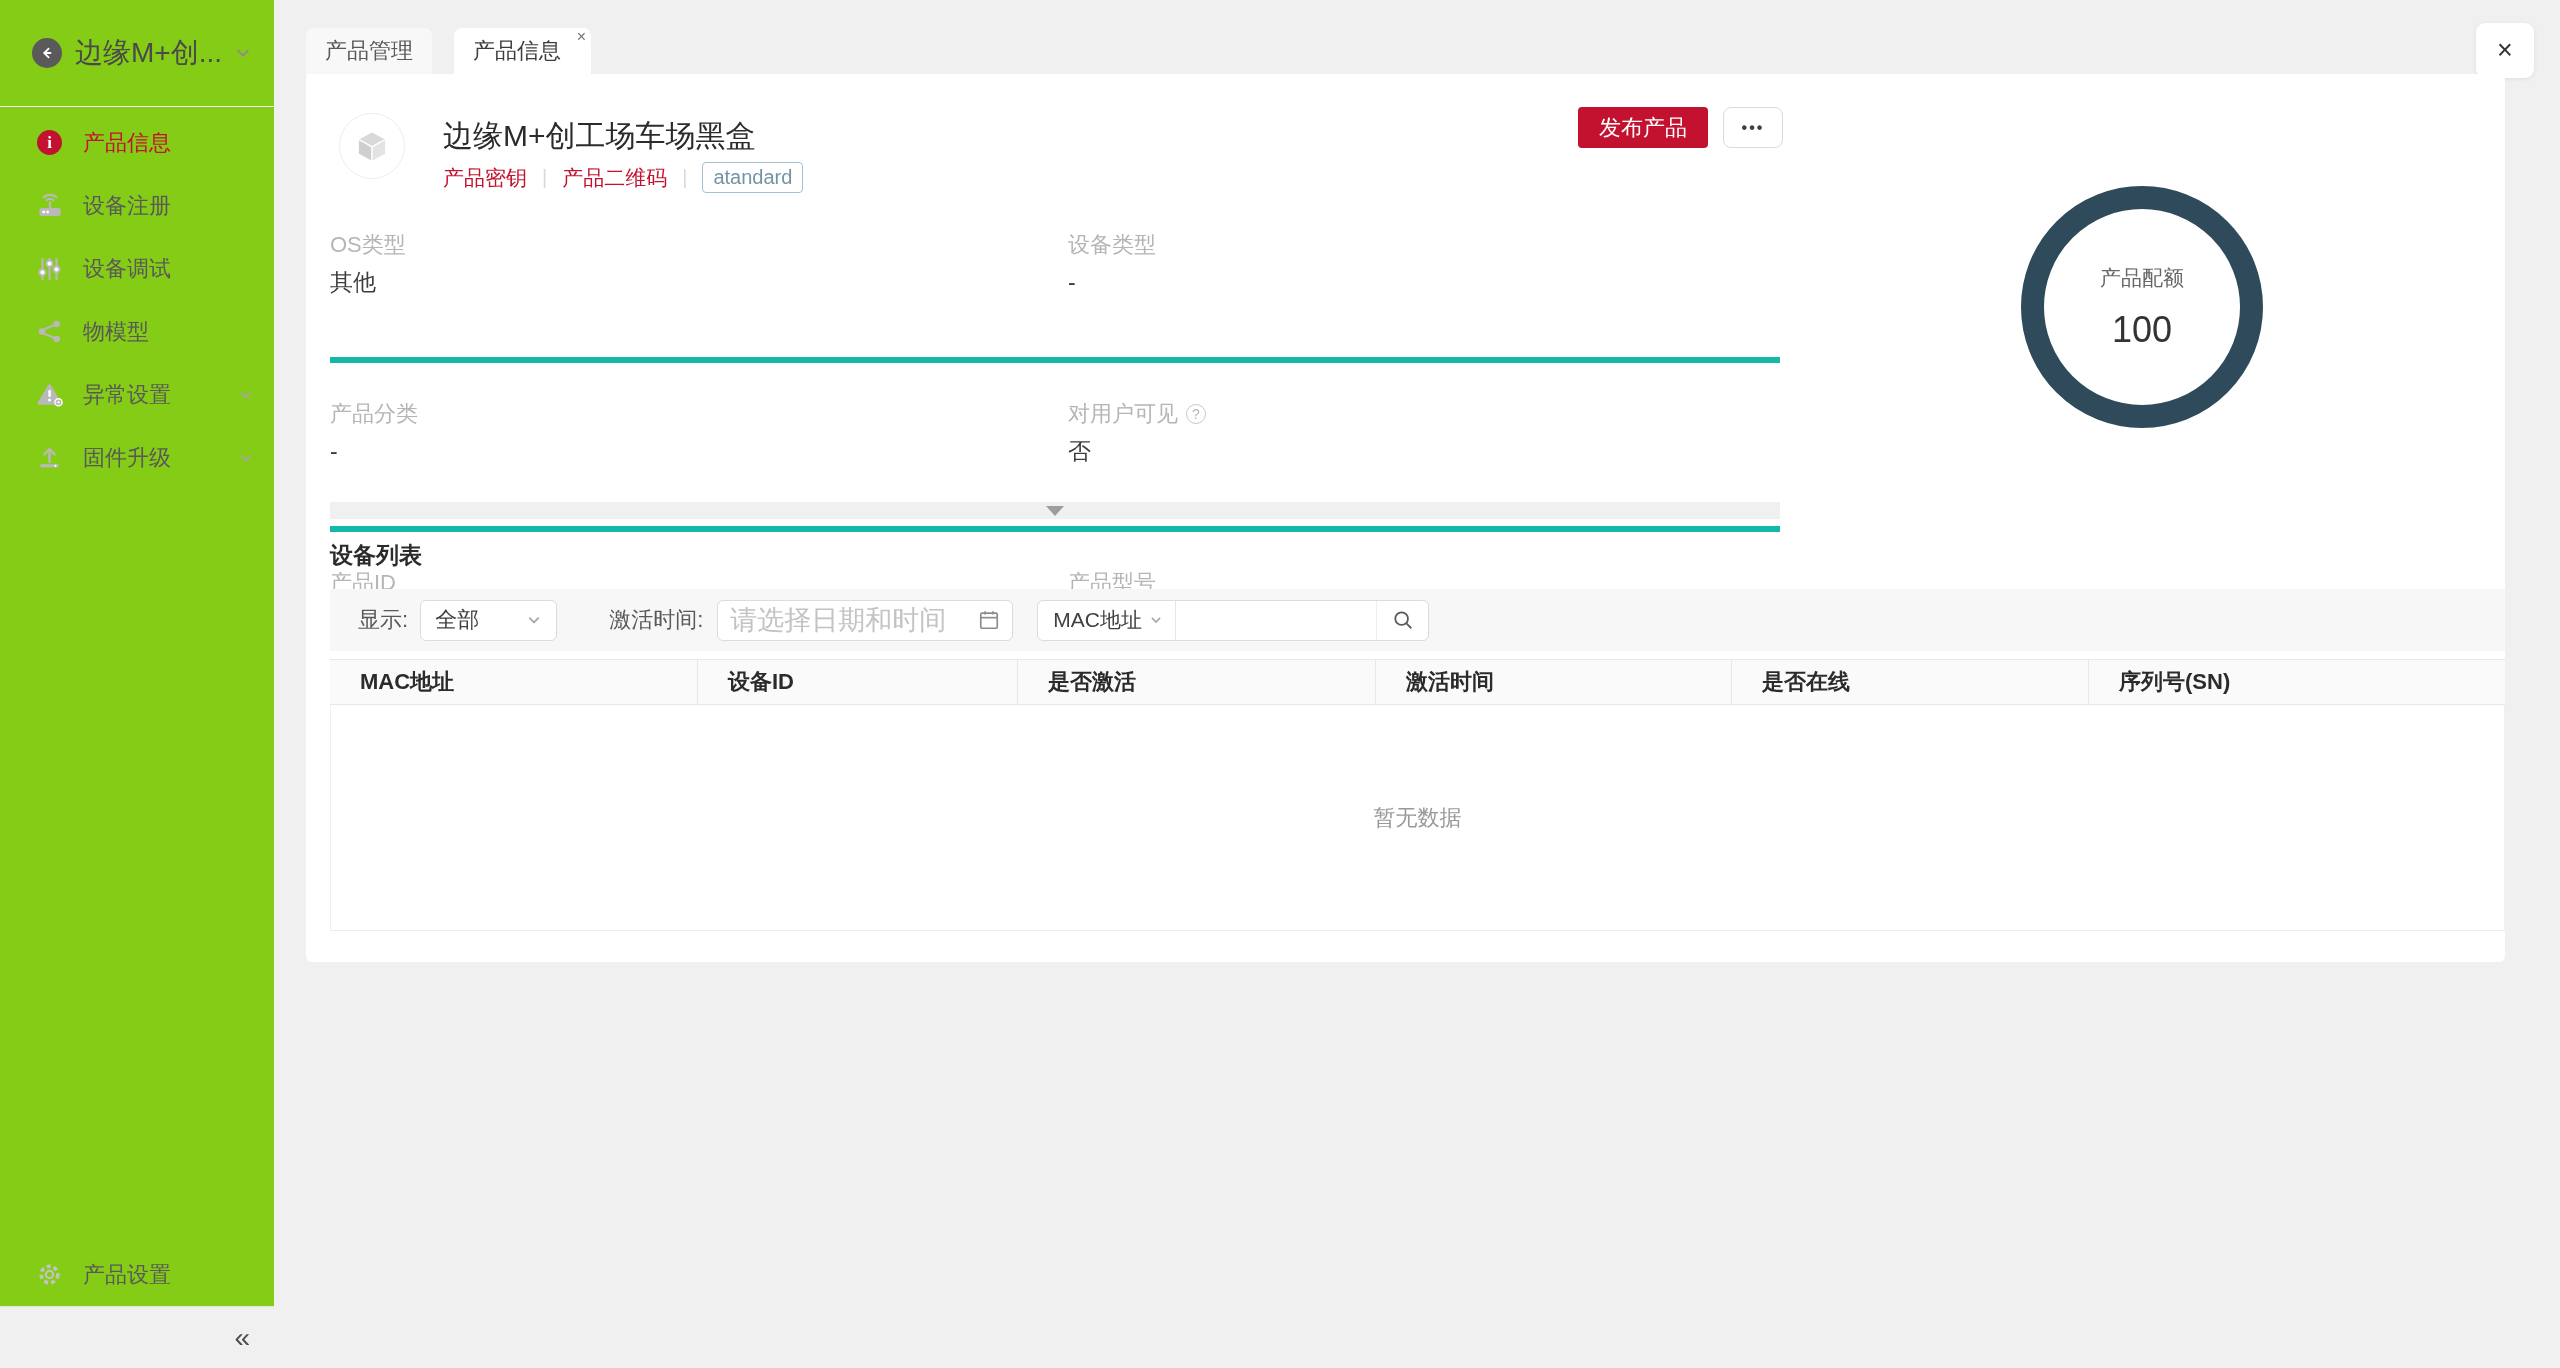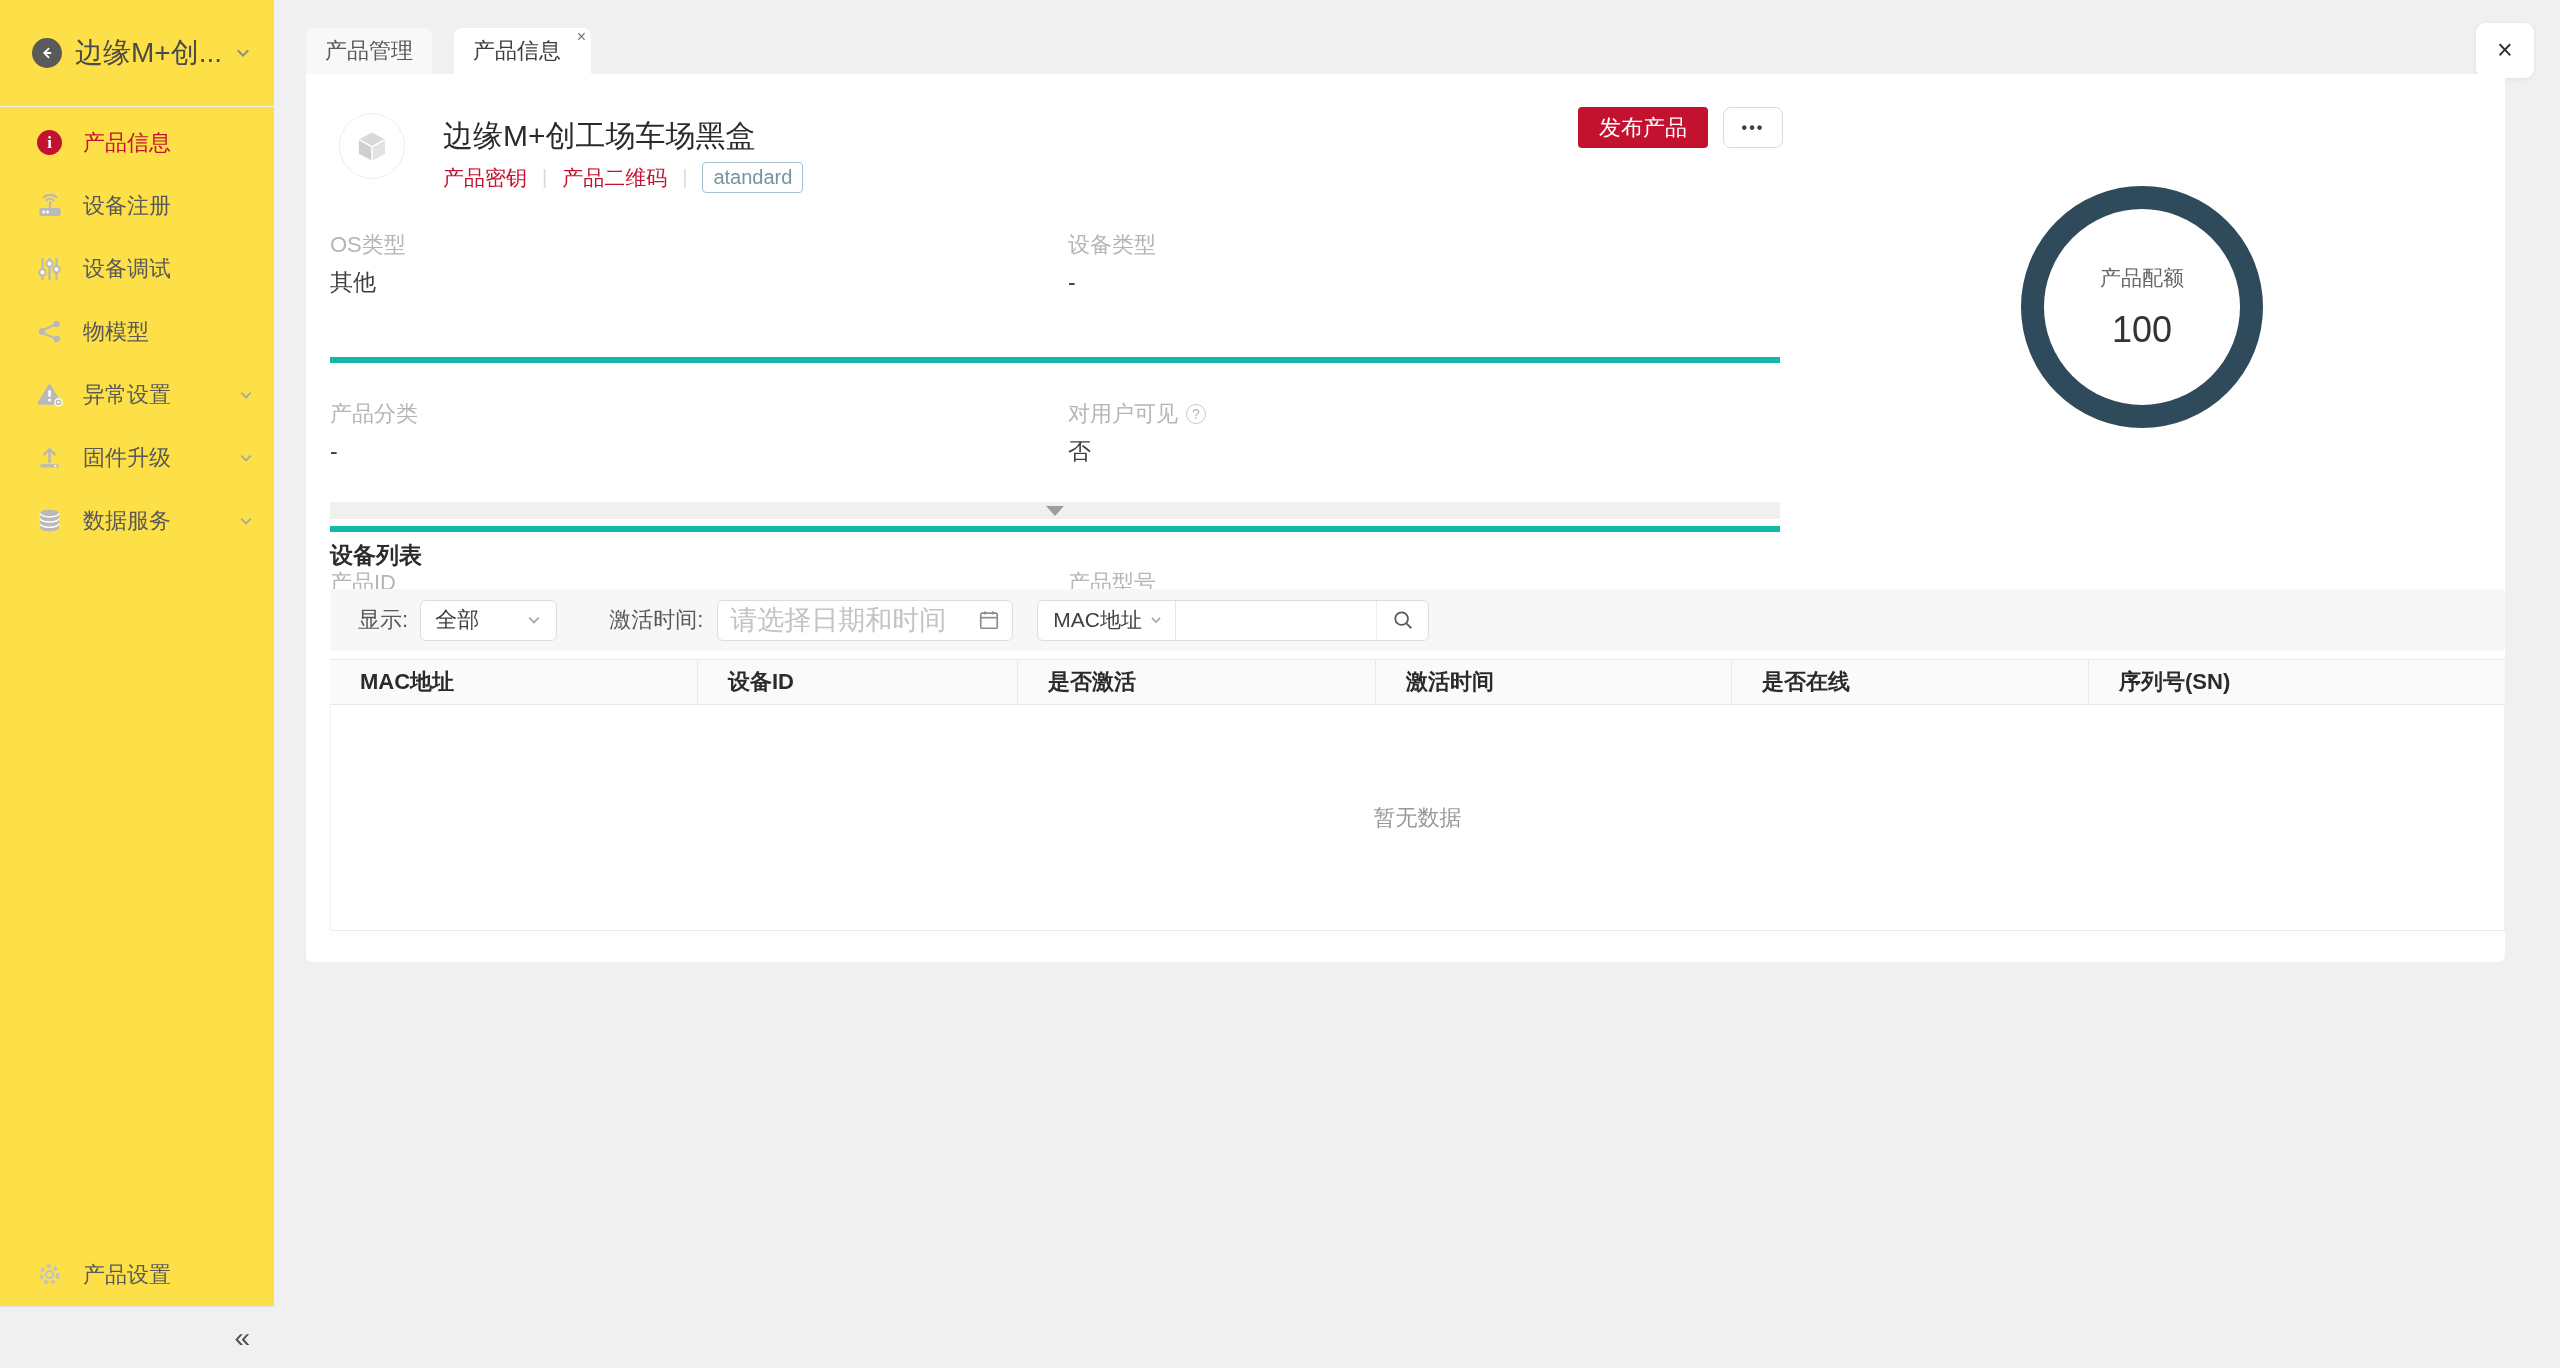--- a/index.html
+++ b/index.html
@@ -1,21 +1,21 @@
 <!DOCTYPE html>
 <html><head>
 <meta charset="utf-8">
 <style>
   * { margin:0; padding:0; box-sizing:border-box; }
   html,body { width:2560px; height:1368px; overflow:hidden;
     font-family:"Liberation Sans","DejaVu Sans",sans-serif; background:#f0f0f0; color:#404040; }
   .page { display:flex; width:2560px; height:1368px; }
 
   
-  .sidebar { width:274px; background:#fde047; display:flex; flex-direction:column; flex-shrink:0; }
+  .sidebar { width:274px; background:#84cc16; display:flex; flex-direction:column; flex-shrink:0; }
   .logo-row { height:107px; display:flex; align-items:center; padding:0 22px 0 32px; border-bottom:1px solid #f0f0f0; }
   .back-circle { width:30px; height:30px; border-radius:50%; background:#5a5a5a; display:flex; align-items:center; justify-content:center; flex-shrink:0; }
   .ws-name { font-size:28px; color:#4a4a4a; margin-left:13px; white-space:nowrap; overflow:hidden; }
   .logo-chev { margin-left:auto; }
   .nav { flex:1; padding-top:4px; }
   .nav-item { height:63px; display:flex; align-items:center; padding:0 20px 0 36px; cursor:pointer; font-size:22px; color:#595959; }
   .nav-item .ic { width:27px; height:26px; display:flex; align-items:center; justify-content:center; margin-right:20px; flex-shrink:0; }
   .nav-item.active { color:#c2122f; }
   .nav-item .chev { margin-left:auto; }
   .info-badge { width:25px; height:25px; border-radius:50%; background:#c2122f; color:#fff; font-size:17px; font-weight:bold; font-family:"Liberation Serif",serif; display:flex; align-items:center; justify-content:center; }
@@ -177,34 +177,20 @@
               <circle cx="11.8" cy="13.3" r="0.7" fill="#fff"></circle>
             </svg>
         </span>
         <span>固件升级</span>
         <span class="chev">
           <svg width="16" height="16" viewBox="0 0 12 12">
               <path d="M2.5 4.2 L6 7.8 L9.5 4.2" stroke="#a6a6a6" stroke-width="1.3" fill="none"></path>
             </svg>
         </span>
       </div>
-      <div class="nav-item">
-        <span class="ic">
-          <svg width="25" height="25" viewBox="0 0 16 16">
-              <path d="M2 3.4 C2 2.1 4.7 1.1 8 1.1 s6 1 6 2.3 v9.2 c0 1.3 -2.7 2.3 -6 2.3 s-6 -1 -6 -2.3 Z" fill="#b9b9b9"></path>
-              <path d="M2 3.4 c0 1.3 2.7 2.3 6 2.3 s6 -1 6 -2.3 M2 6.7 c0 1.3 2.7 2.3 6 2.3 s6 -1 6 -2.3 M2 10 c0 1.3 2.7 2.3 6 2.3 s6 -1 6 -2.3" stroke="#fff" stroke-width="1" fill="none"></path>
-            </svg>
-        </span>
-        <span>数据服务</span>
-        <span class="chev">
-          <svg width="16" height="16" viewBox="0 0 12 12">
-              <path d="M2.5 4.2 L6 7.8 L9.5 4.2" stroke="#a6a6a6" stroke-width="1.3" fill="none"></path>
-            </svg>
-        </span>
-      </div>
     </nav>
 
     <div class="nav-item bottom-item">
       <span class="ic">
         <svg width="25" height="25" viewBox="0 0 16 16">
             <circle cx="8" cy="8" r="5.3" fill="none" stroke="#c3c3c3" stroke-width="2.3" stroke-dasharray="2.6 2"></circle>
             <circle cx="8" cy="8" r="2.3" fill="none" stroke="#c3c3c3" stroke-width="1.4"></circle>
           </svg>
       </span>
       <span>产品设置</span>

